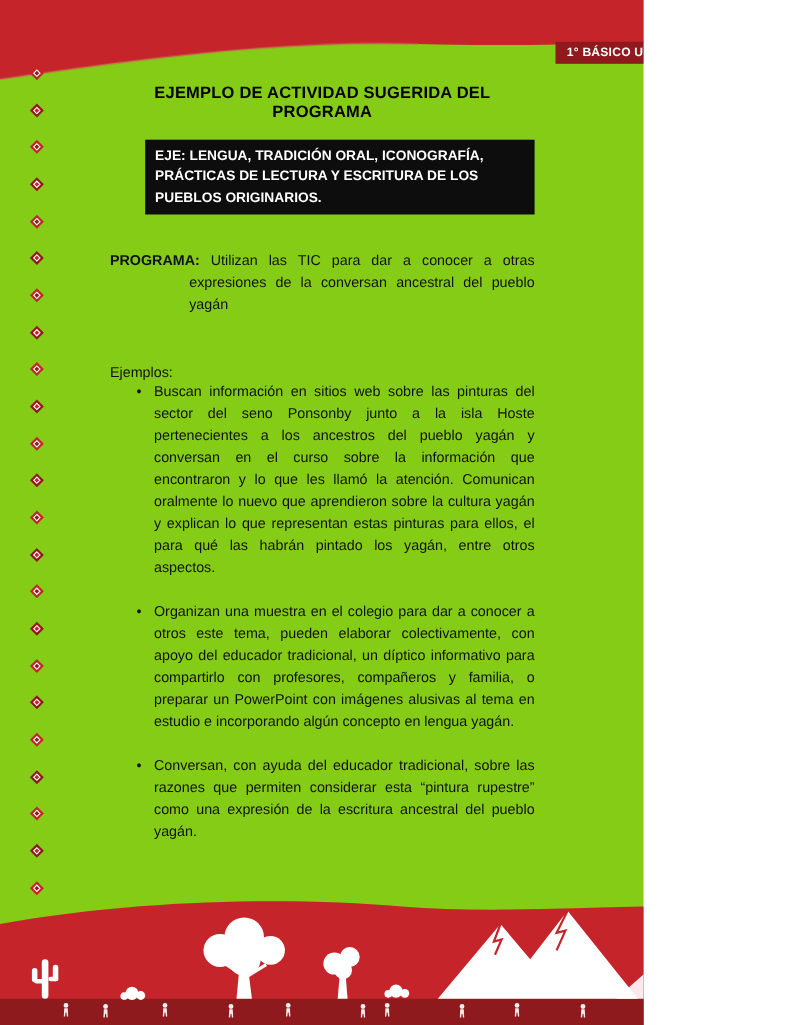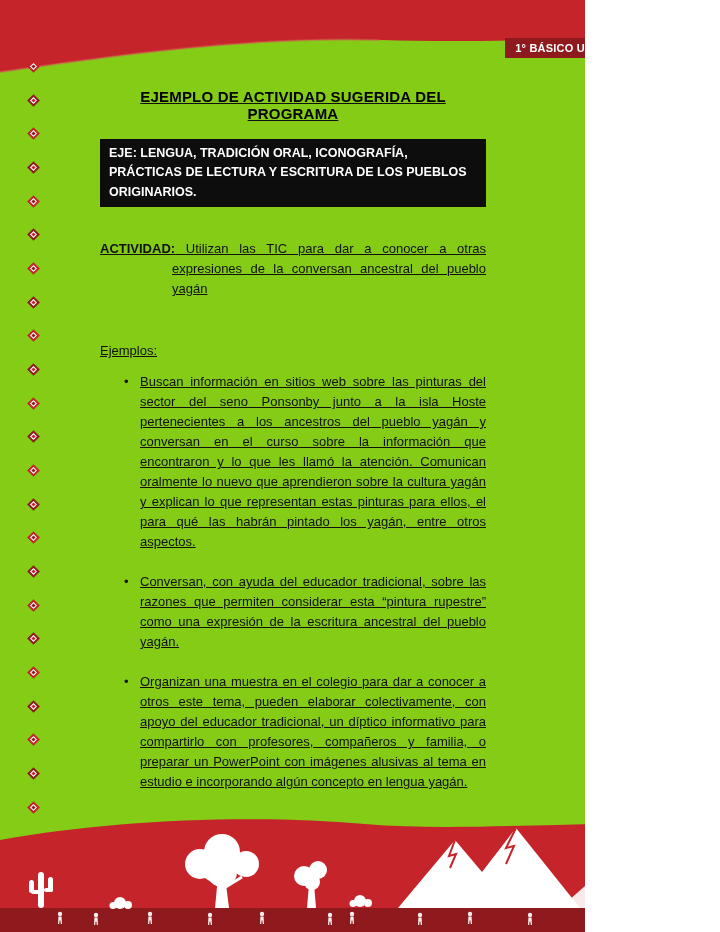--- a/index.html
+++ b/index.html
@@ -59,56 +59,55 @@
   .orn::after  { content: ""; position: absolute; inset: 2px;  background: #ffffff; }
   .orn::before { content: ""; position: absolute; inset: 3.2px; background: #8e1a1e; z-index: 1; }
   .orn:nth-child(even) { background: #8e1a1e; }
   .orn:nth-child(even)::before { background: #c5242a; }
 
   
   .content {
     position: absolute;
     left: 100px;
     right: 99px;
-    top: 80px;
+    top: 68px;
     color: #111111;
-    text-decoration: underline;
   }
   .doc-title {
     text-align: center;
     font-weight: bold;
     font-size: 15px;
     margin-top: 8px;
     letter-spacing: 0.2px;
     color: #000000;
   }
   .eje-bar {
     margin-top: 17px;
     background: #0d0d0d;
     color: #ffffff;
     font-weight: bold;
     font-size: 12.5px;
     line-height: 1.55;
     padding: 5px 9px;
+    margin-left: 32px;
   }
   .activity {
     margin-top: 32px;
     font-size: 13px;
     line-height: 20px;
     text-align: justify;
     padding-left: 72px;
     text-indent: -72px;
   }
   .activity .lbl { font-weight: bold; }
   .ejemplos-label {
     margin-top: 44px;
     font-size: 13px;
   }
   ul.examples {
-    margin-top: 14px;
     list-style: none;
   }
   li.example {
     position: relative;
     padding-left: 40px;
     font-size: 13px;
     line-height: 20px;
     text-align: justify;
     margin-bottom: 20px;
   }
@@ -195,33 +194,33 @@
     </div>
 
   <div class="content">
 
     <h1 class="doc-title">EJEMPLO DE ACTIVIDAD SUGERIDA DEL PROGRAMA</h1>
 
     <div class="eje-bar">
       <span>EJE: LENGUA, TRADICIÓN ORAL, ICONOGRAFÍA, PRÁCTICAS DE LECTURA Y ESCRITURA DE LOS PUEBLOS ORIGINARIOS.</span>
     </div>
 
-    <p class="activity"><span class="lbl">ACTIVIDAD:</span> <span>Utilizan las TIC para dar a conocer a otras expresiones de la conversan ancestral del pueblo yagán</span></p>
+    <p class="activity"><span class="lbl">PROGRAMA:</span> <span>Utilizan las TIC para dar a conocer a otras expresiones de la conversan ancestral del pueblo yagán</span></p>
 
     <p class="ejemplos-label">Ejemplos:</p>
 
     <ul class="examples">
       <li class="example">
         <span>Buscan información en sitios web sobre las pinturas del sector del seno Ponsonby junto a la isla Hoste pertenecientes a los ancestros del pueblo yagán y conversan en el curso sobre la información que encontraron y lo que les llamó la atención. Comunican oralmente lo nuevo que aprendieron sobre la cultura yagán y explican lo que representan estas pinturas para ellos, el para qué las habrán pintado los yagán, entre otros aspectos.</span>
       </li>
       <li class="example">
-        <span>Conversan, con ayuda del educador tradicional, sobre las razones que permiten considerar esta “pintura rupestre” como una expresión de la escritura ancestral del pueblo yagán.</span>
+        <span>Organizan una muestra en el colegio para dar a conocer a otros este tema, pueden elaborar colectivamente, con apoyo del educador tradicional, un díptico informativo para compartirlo con profesores, compañeros y familia, o preparar un PowerPoint con imágenes alusivas al tema en estudio e incorporando algún concepto en lengua yagán.</span>
       </li>
       <li class="example">
-        <span>Organizan una muestra en el colegio para dar a conocer a otros este tema, pueden elaborar colectivamente, con apoyo del educador tradicional, un díptico informativo para compartirlo con profesores, compañeros y familia, o preparar un PowerPoint con imágenes alusivas al tema en estudio e incorporando algún concepto en lengua yagán.</span>
+        <span>Conversan, con ayuda del educador tradicional, sobre las razones que permiten considerar esta “pintura rupestre” como una expresión de la escritura ancestral del pueblo yagán.</span>
       </li>
     </ul>
 
   </div>
 
   <svg class="footer-svg" viewBox="0 0 720 118" preserveAspectRatio="none" aria-hidden="true">
     <defs>
       <g id="fig" fill="#ffffff">
         <circle cx="0" cy="0" r="2.2"></circle>
         <path d="M-1.6,2.5 L1.6,2.5 L2,10 L0.8,10 L0.4,6.5 L-0.4,6.5 L-0.8,10 L-2,10 Z"></path>

